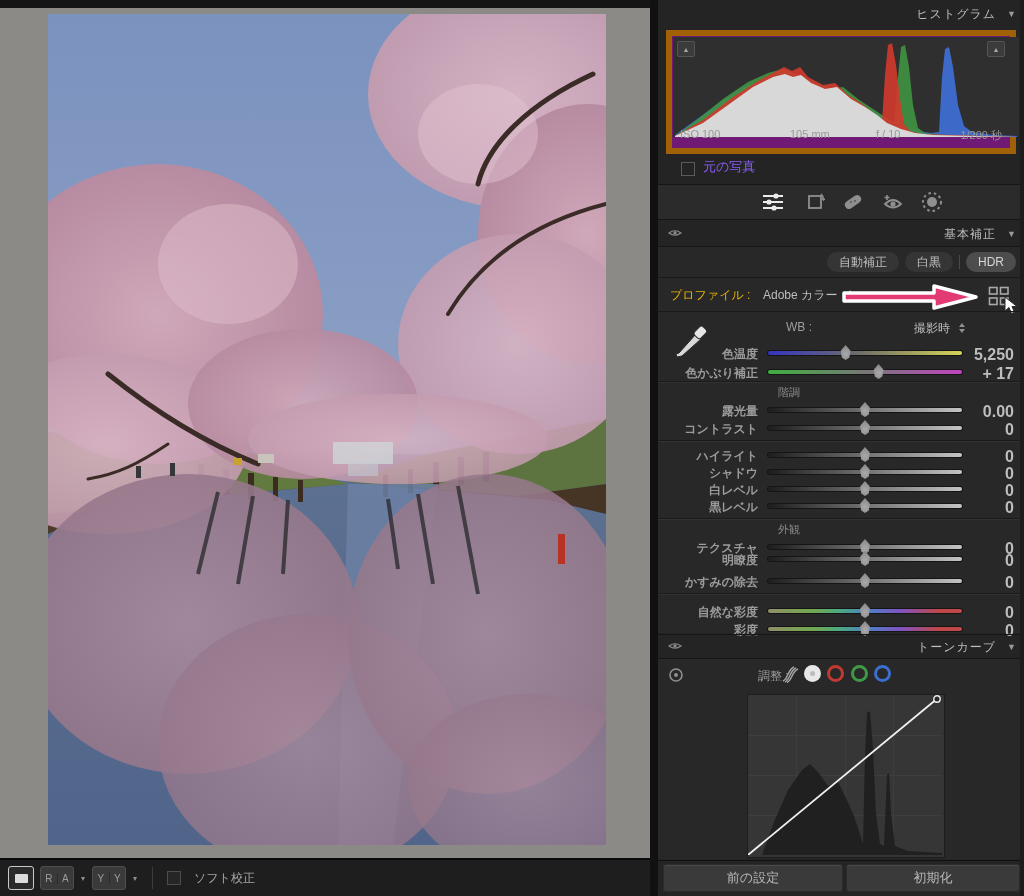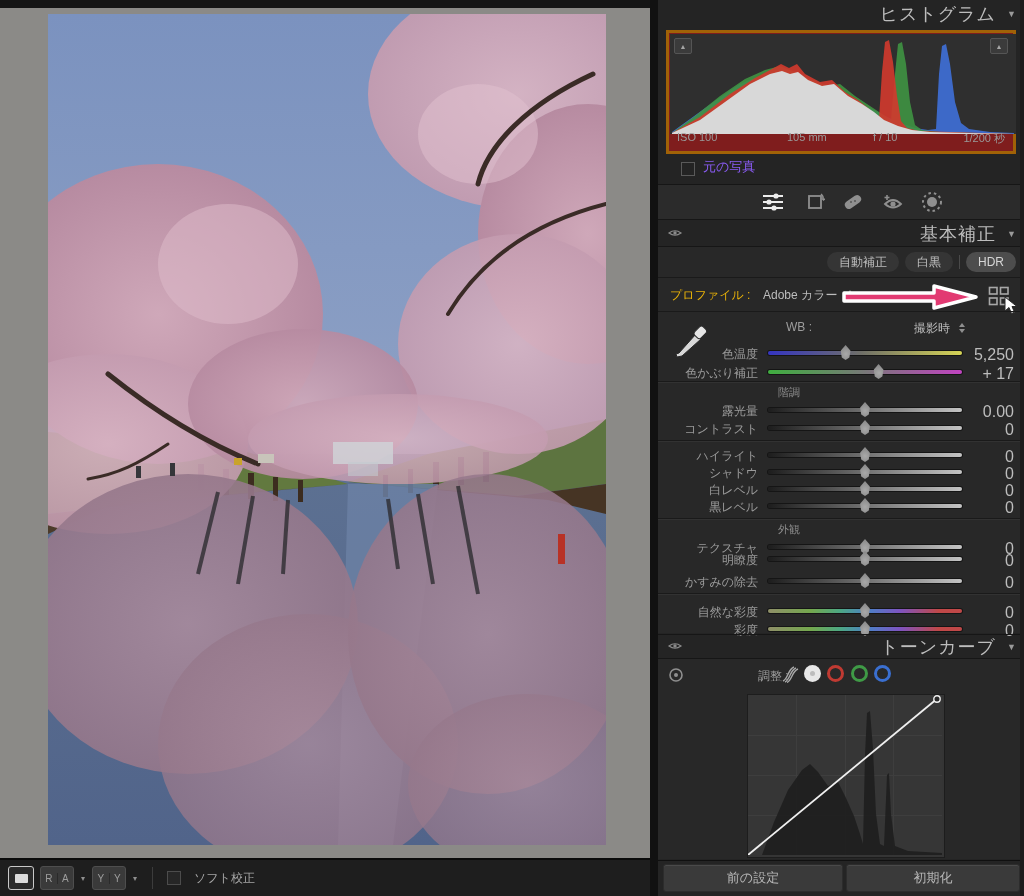--- a/index.html
+++ b/index.html
@@ -19,25 +19,25 @@
   .pair-btn{width:34px;gap:0;}
   .pair-btn span{font-size:10px;color:#9d9d9d;width:16px;text-align:center;}
   .pair-btn span:first-child{border-right:1px solid #2a2a2a;}
   .caret{color:#8f8f8f;font-size:8px;margin:0 1px;}
   .tb-divider{width:1px;height:22px;background:#3c3c3c;margin:0 8px;}
   #softproof-box{width:12px;height:12px;background:#262626;border:1px solid #4c4c4c;}
   #softproof-label{font-size:12px;color:#a6a6a6;margin-left:7px;}
   
   #panel{position:absolute;left:658px;top:0;width:366px;height:896px;background:#242424;font-size:12px;color:#b5b5b5;}
   .hdr-row{position:relative;height:26px;display:flex;align-items:center;}
-  .hdr-title{position:absolute;right:28px;font-size:18px;color:#bdbdbd;letter-spacing:1px;}
+  .hdr-title{position:absolute;right:28px;font-size:12px;color:#bdbdbd;letter-spacing:1px;}
   .hdr-tri{position:absolute;right:8px;font-size:9px;color:#9a9a9a;}
   .eye-left{position:absolute;left:10px;}
   
-  #histo-box{position:absolute;left:8px;top:30px;width:350px;height:124px;background:#7f1d1d;border:3px solid #a16207;box-sizing:border-box;}
+  #histo-box{position:absolute;left:8px;top:30px;width:350px;height:124px;background:#701a75;border:6px solid #a16207;box-sizing:border-box;}
   #histo-svg{position:absolute;left:1px;top:1px;}
   .clip{position:absolute;top:5px;width:16px;height:14px;background:#3b3b3b;border:1px solid #555;border-radius:2px;color:#a5a5a5;font-size:7px;display:flex;align-items:center;justify-content:center;}
   #clip-l{left:5px;} #clip-r{right:5px;}
   #exif{position:absolute;left:0;bottom:2px;width:100%;height:18px;font-size:11px;color:#9a9a9a;}
   #exif span{position:absolute;}
   #exif .e1{left:8px;} #exif .e2{left:118px;} #exif .e3{left:204px;} #exif .e4{right:8px;}
   #orig-row{position:absolute;left:23px;top:158px;display:flex;align-items:flex-end;gap:8px;color:#8b5cf6;font-size:13px;}
   #orig-box{width:12px;height:12px;border:1px solid #5a5a5a;background:transparent;}
   
   #toolstrip{position:absolute;left:0;top:184px;width:366px;height:34px;background:#2b2b2b;border-top:1px solid #161616;border-bottom:1px solid #161616;}
@@ -59,21 +59,21 @@
   .updown::after{bottom:0;border-top:4px solid #8f8f8f;}
   #grid-icon{position:absolute;right:14px;top:8px;}
   #annot-arrow{position:absolute;right:40px;top:3px;pointer-events:none;}
   #cursor{position:absolute;right:6px;top:18px;pointer-events:none;}
   
   #wb-block{position:absolute;left:0;top:64px;width:366px;height:120px;border-top:1px solid #1a1a1a;}
   #dropper{position:absolute;left:14px;top:8px;}
   #wb-label{position:absolute;left:128px;top:8px;color:#9d9d9d;}
   #wb-value{position:absolute;right:58px;top:8px;color:#bdbdbd;}
   
-  .srow{position:absolute;left:0;width:366px;height:18px;}
+  .srow{position:absolute;left:0;width:366px;height:18px;font-weight:bold;}
   .slabel{position:absolute;right:266px;top:2px;font-size:12px;color:#9b9b9b;white-space:nowrap;}
   .strack{position:absolute;left:110px;top:7px;width:194px;height:4px;border-radius:2px;box-shadow:0 0 0 1px #151515;}
   .thumb{position:absolute;top:-6px;width:13px;height:15px;transform:translateX(-50%);
          background:radial-gradient(circle at 50% 60%,#a9a9a9,#7e7e7e);
          clip-path:polygon(50% 0%,88% 38%,79% 84%,50% 100%,21% 84%,12% 38%);}
   .sval{position:absolute;right:10px;top:2px;font-size:16px;color:#bdbdbd;}
   .t-temp{background:linear-gradient(90deg,#3434c2,#6f6f68 48%,#d6d455);}
   .t-tint{background:linear-gradient(90deg,#3fae3f,#787878 50%,#c043c0);}
   .t-neutral{background:linear-gradient(90deg,#1d1d1d,#c4c4c4);}
   .t-rainbow{background:linear-gradient(90deg,#8f8f68,#74a84e 22%,#4da883,#4d7fc7 52%,#7e54c0 68%,#c04848 88%,#c04848);}

